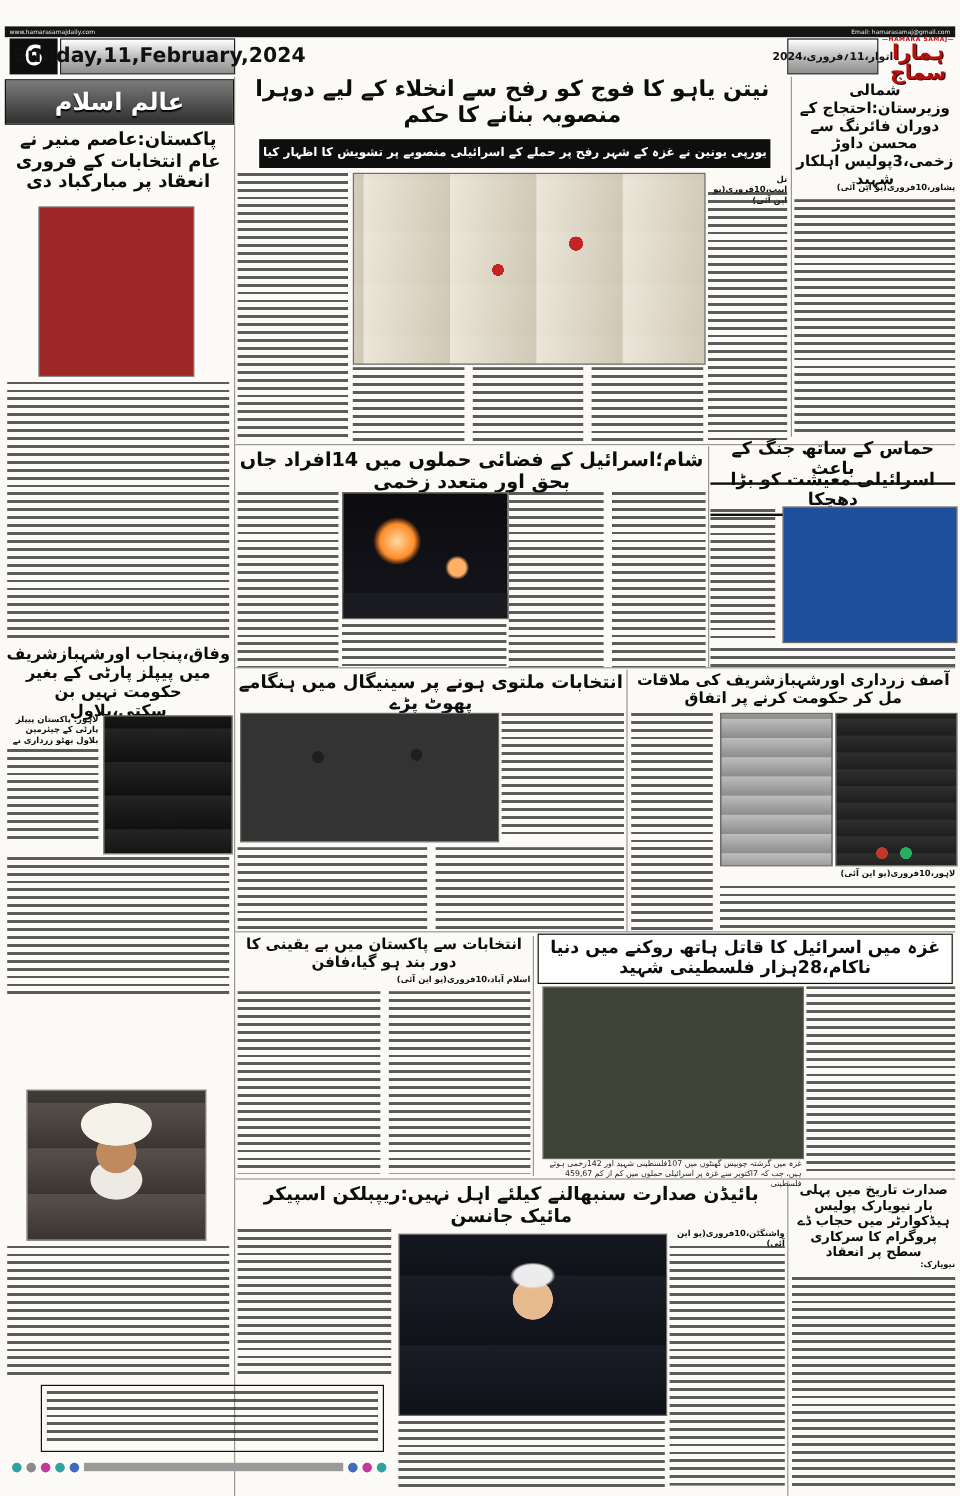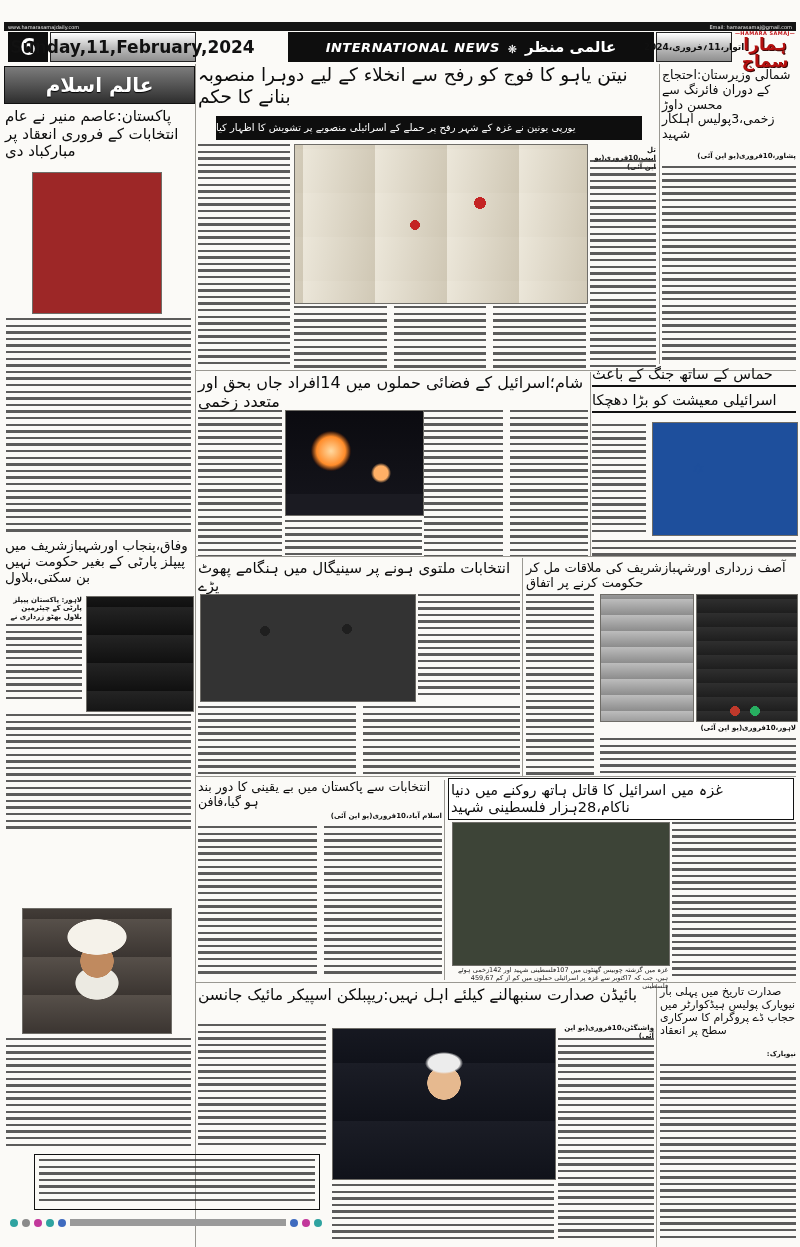--- a/index.html
+++ b/index.html
@@ -1,20 +1,20 @@
 <!DOCTYPE html>
 <html lang="ur"><head>
 <meta charset="utf-8">
 <style>
   html,body{margin:0;padding:0;background:#e9e7e2;}
   #page{position:relative;width:800px;height:1247px;background:#fbfaf7;overflow:hidden;
         font-family:"DejaVu Sans",sans-serif;color:#111;}
   .abs{position:absolute;}
   .urdu{direction:rtl;unicode-bidi:embed;}
-  .uhead{direction:rtl;font-weight:normal;text-align:left;color:#0c0c0c;line-height:1.18;}
+  .uhead{direction:rtl;font-weight:bold;text-align:center;color:#0c0c0c;line-height:1.18;}
   .dateline{direction:rtl;font-size:7px;font-weight:bold;text-align:right;color:#111;line-height:1.2;}
   .caption{direction:rtl;font-size:6.5px;color:#222;line-height:1.25;}
   .greek{background-image:repeating-linear-gradient(to bottom,#2f2f2f 0 2.4px,transparent 2.4px 6.6px);opacity:.78;}
   .grow{display:flex;gap:7px;}
   .grow>div{flex:1;}
   .vr{position:absolute;width:1px;background:#9a9892;}
   .hr{position:absolute;height:1px;background:#9a9892;}
   .photo{position:absolute;border:1px solid #6f6d68;background-repeat:no-repeat;}
   .bar-black{background:#0e0e0e;color:#fff;}
   .silver{background:linear-gradient(#ffffff,#b9b9b9 55%,#8f8f8f);border:1px solid #222;}
@@ -138,25 +138,20 @@
 <body>
 
 <div id="page">
 
   <div id="topstrip" class="abs">
     <span>www.hamarasamajdaily.com</span>
     <span>Email: hamarasamaj@gmail.com</span>
   </div>
   <div id="pgnum" class="abs bar-black">6</div>
   <div id="dateen" class="abs silver">Sunday,11,February,2024</div>
-  <div id="ctitle" class="abs bar-black">
-    <span class="en">INTERNATIONAL NEWS</span>
-    <span class="flower"></span>
-    <span class="ur urdu">عالمی منظر</span>
-  </div>
   <div id="dateur" class="abs silver">اتوار،11؍فروری،2024</div>
   <div id="masthead" class="abs">
     <div class="small">—HAMARA SAMAJ—</div>
     <div class="big">ہمارا سماج</div>
   </div>
 
   <div class="vr" style="left:195px;top:64px;height:1183px;"></div>
   <div class="vr" style="left:659px;top:64px;height:300px;"></div>
   <div class="vr" style="left:590px;top:372px;height:184px;"></div>
   <div class="vr" style="left:522px;top:558px;height:218px;"></div>

